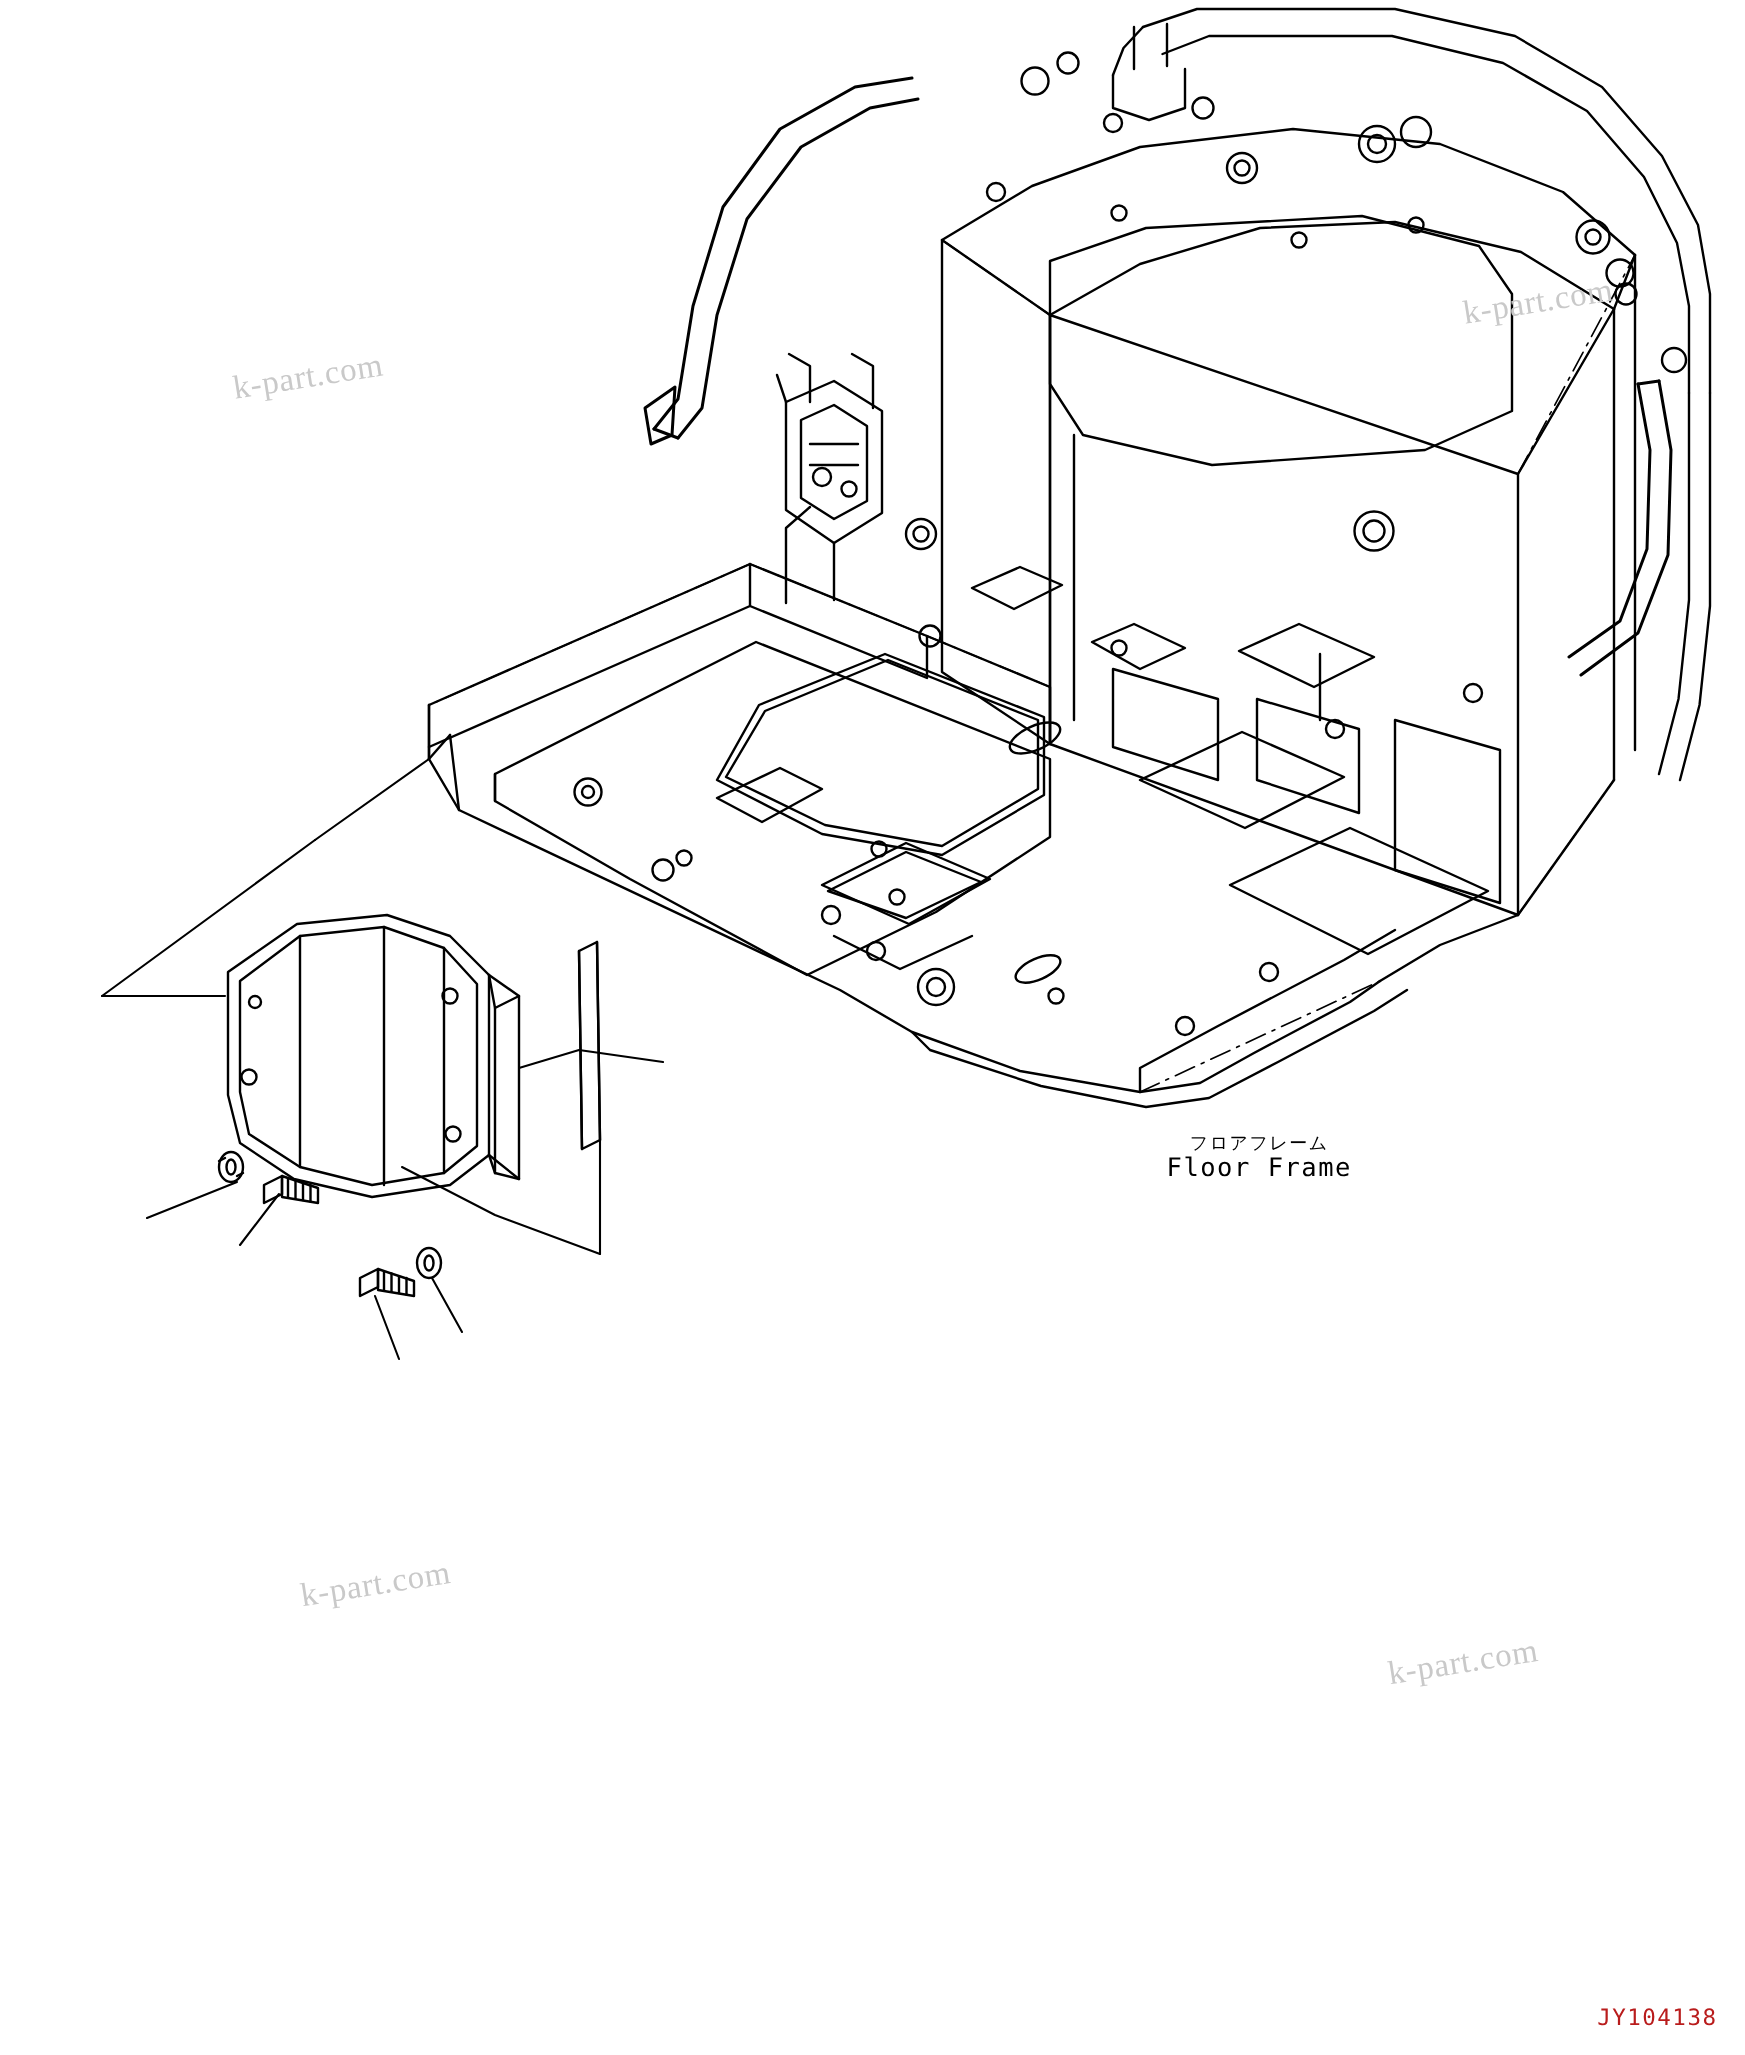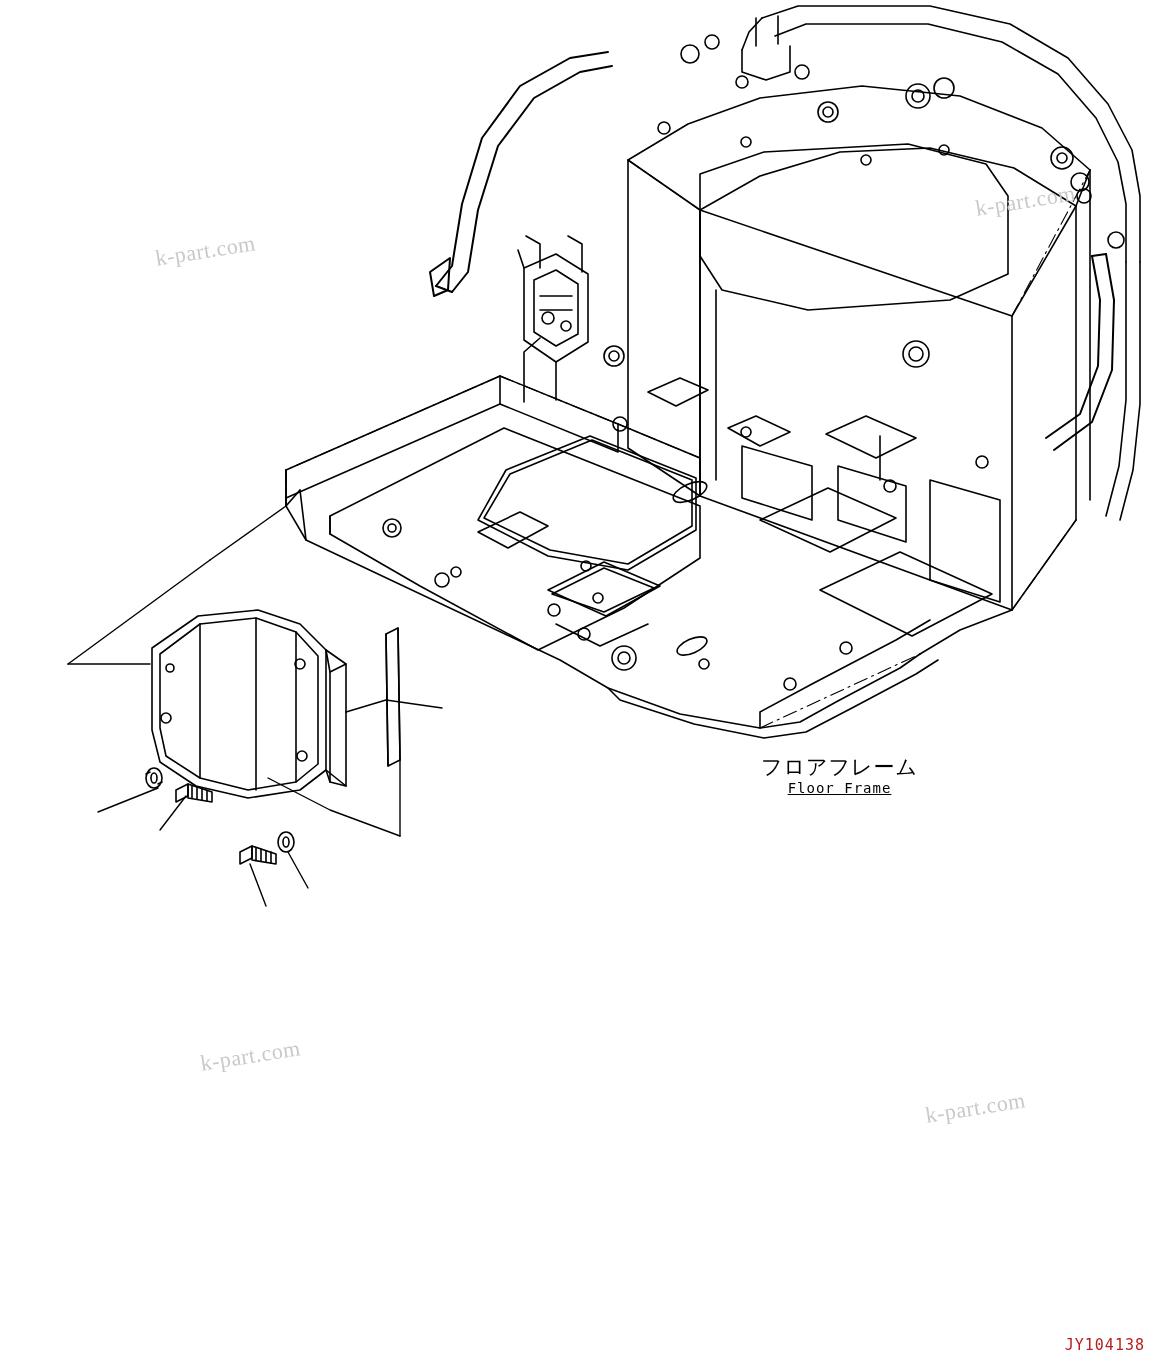--- a/index.html
+++ b/index.html
@@ -36,27 +36,26 @@
   }
   .label-block {
     position: absolute;
     text-align: center;
     font-family: "DejaVu Sans Mono", monospace;
     color: #000000;
     line-height: 1.18;
     white-space: nowrap;
   }
   .label-jp {
-    font-size: 21px;
+    font-size: 12px;
     letter-spacing: 1px;
   }
   .label-en {
-    font-size: 14px;
+    font-size: 17px;
     letter-spacing: 1px;
-    text-decoration: underline;
   }
   .code-id {
     position: absolute;
     right: 18px;
     bottom: 16px;
     font-family: "DejaVu Sans Mono", monospace;
     font-size: 15px;
     color: #b91c1c;
     letter-spacing: 1px;
   }

